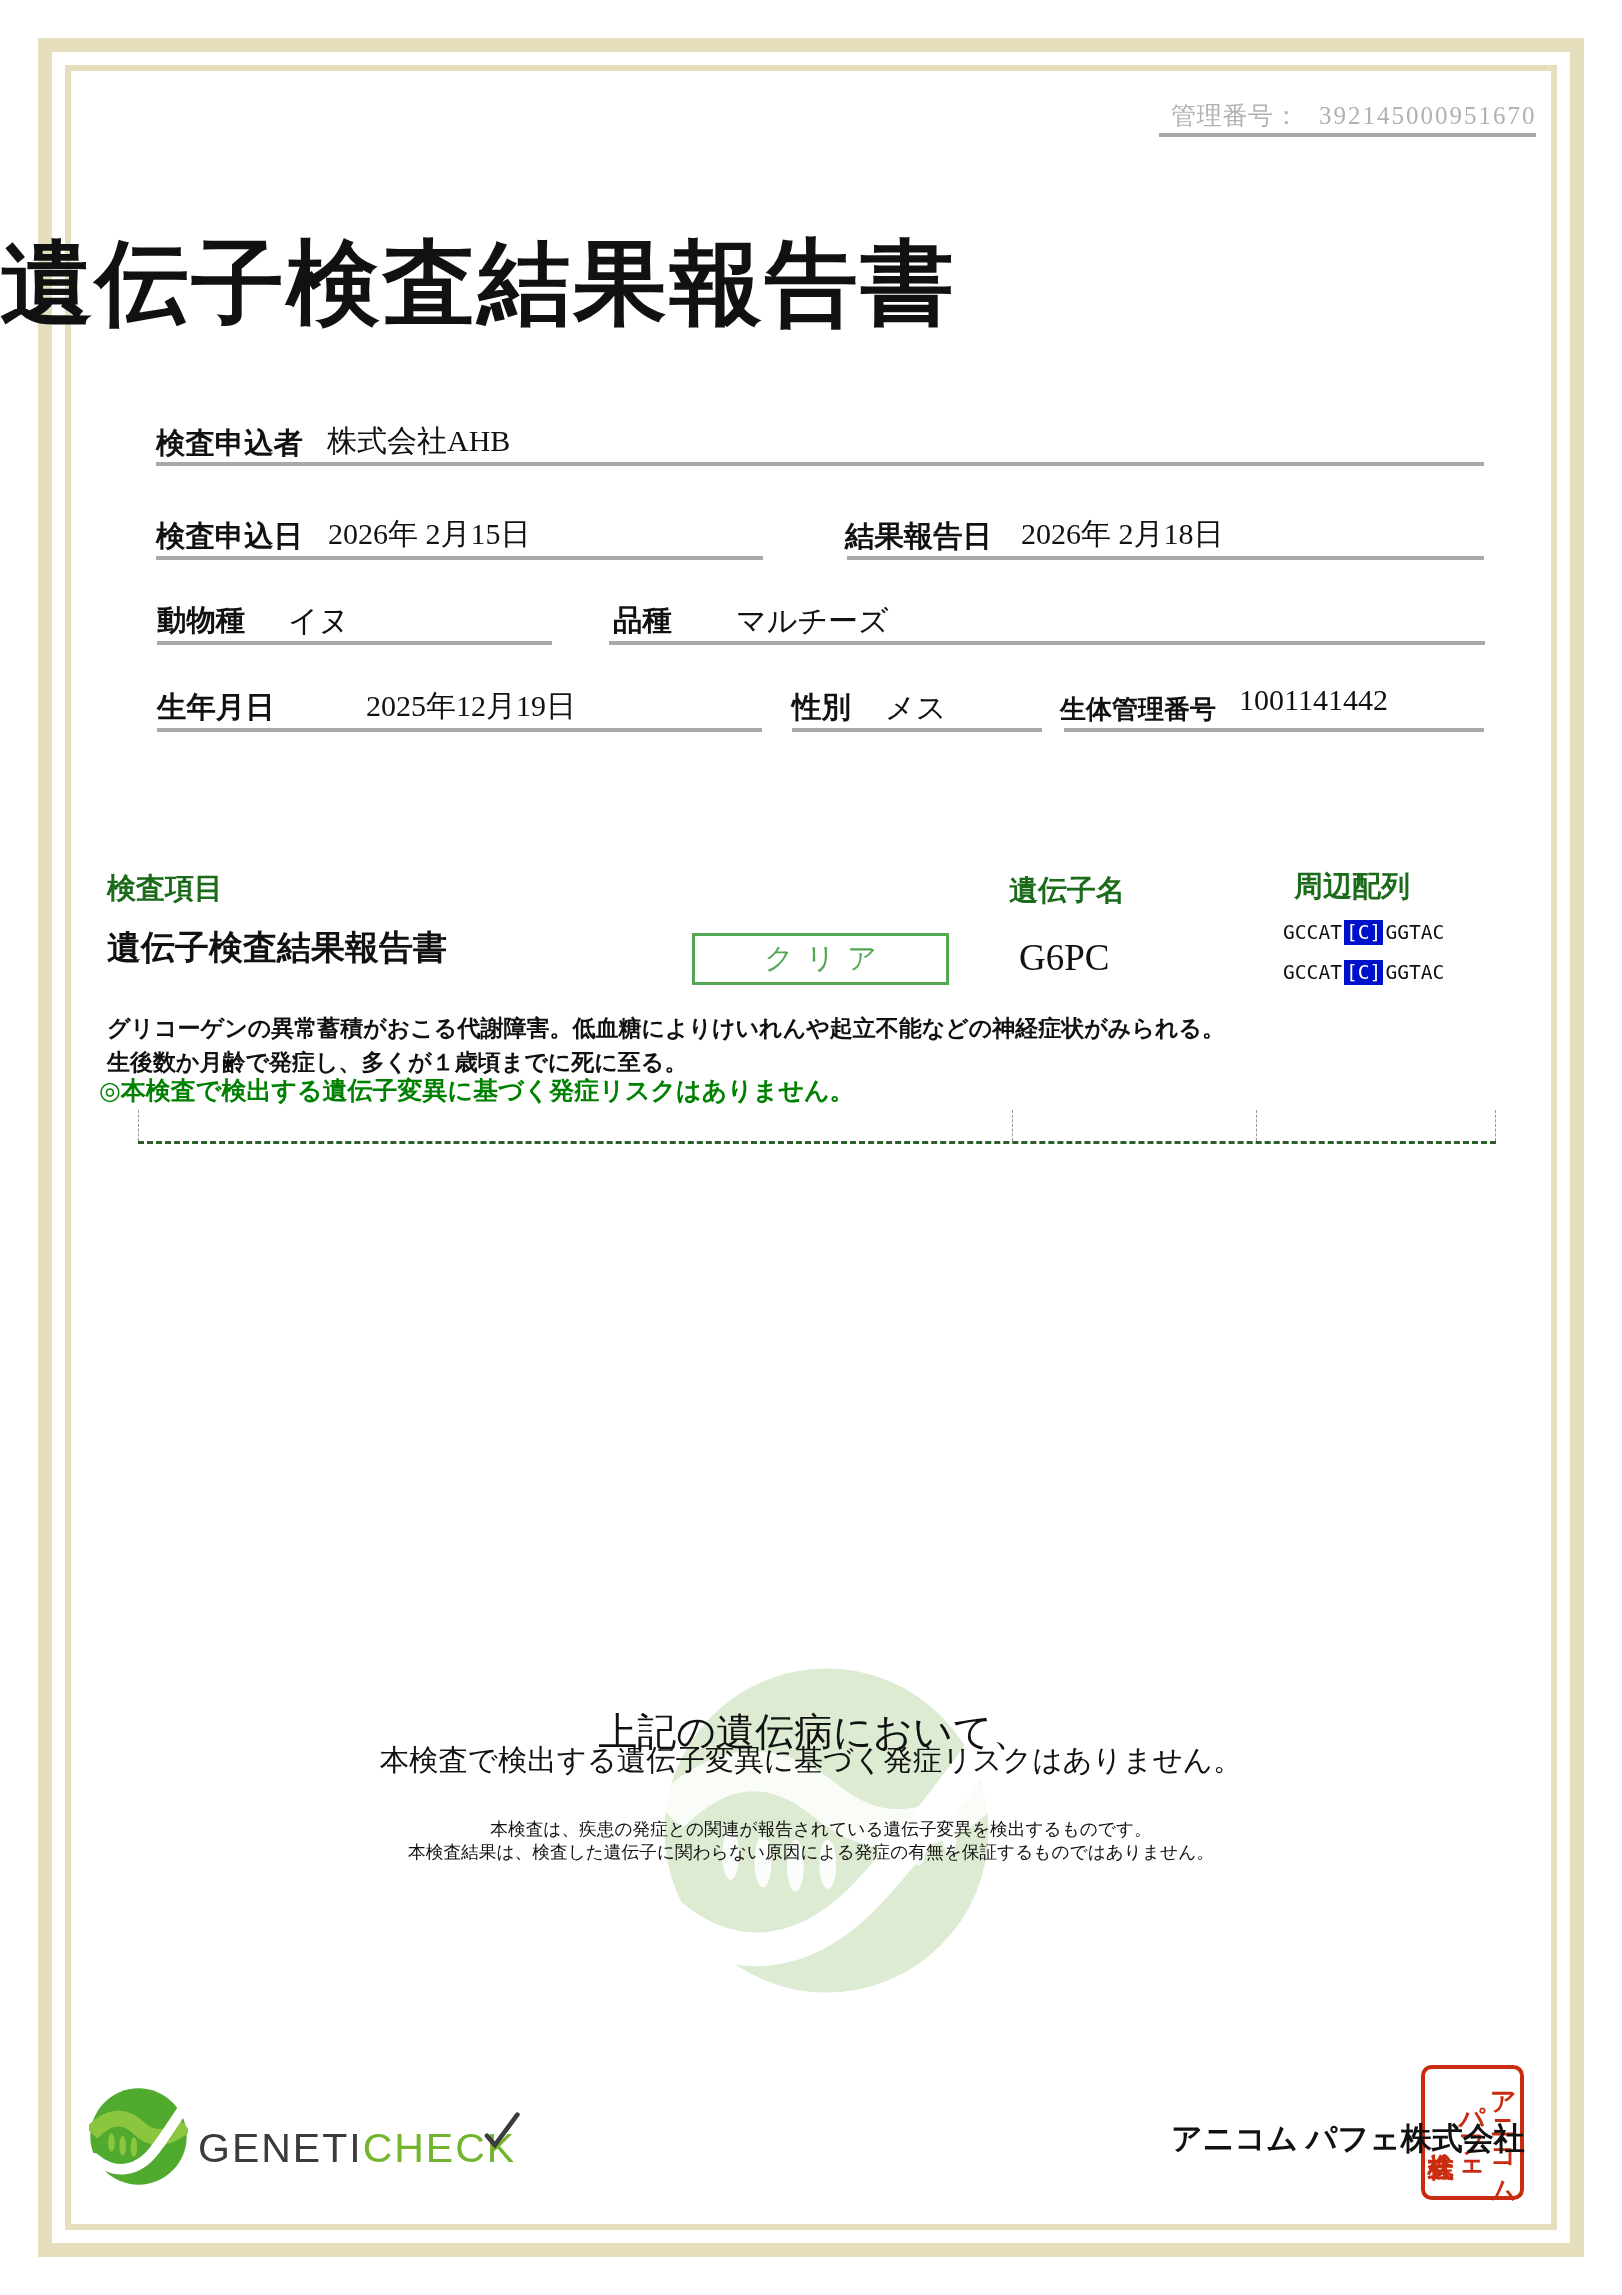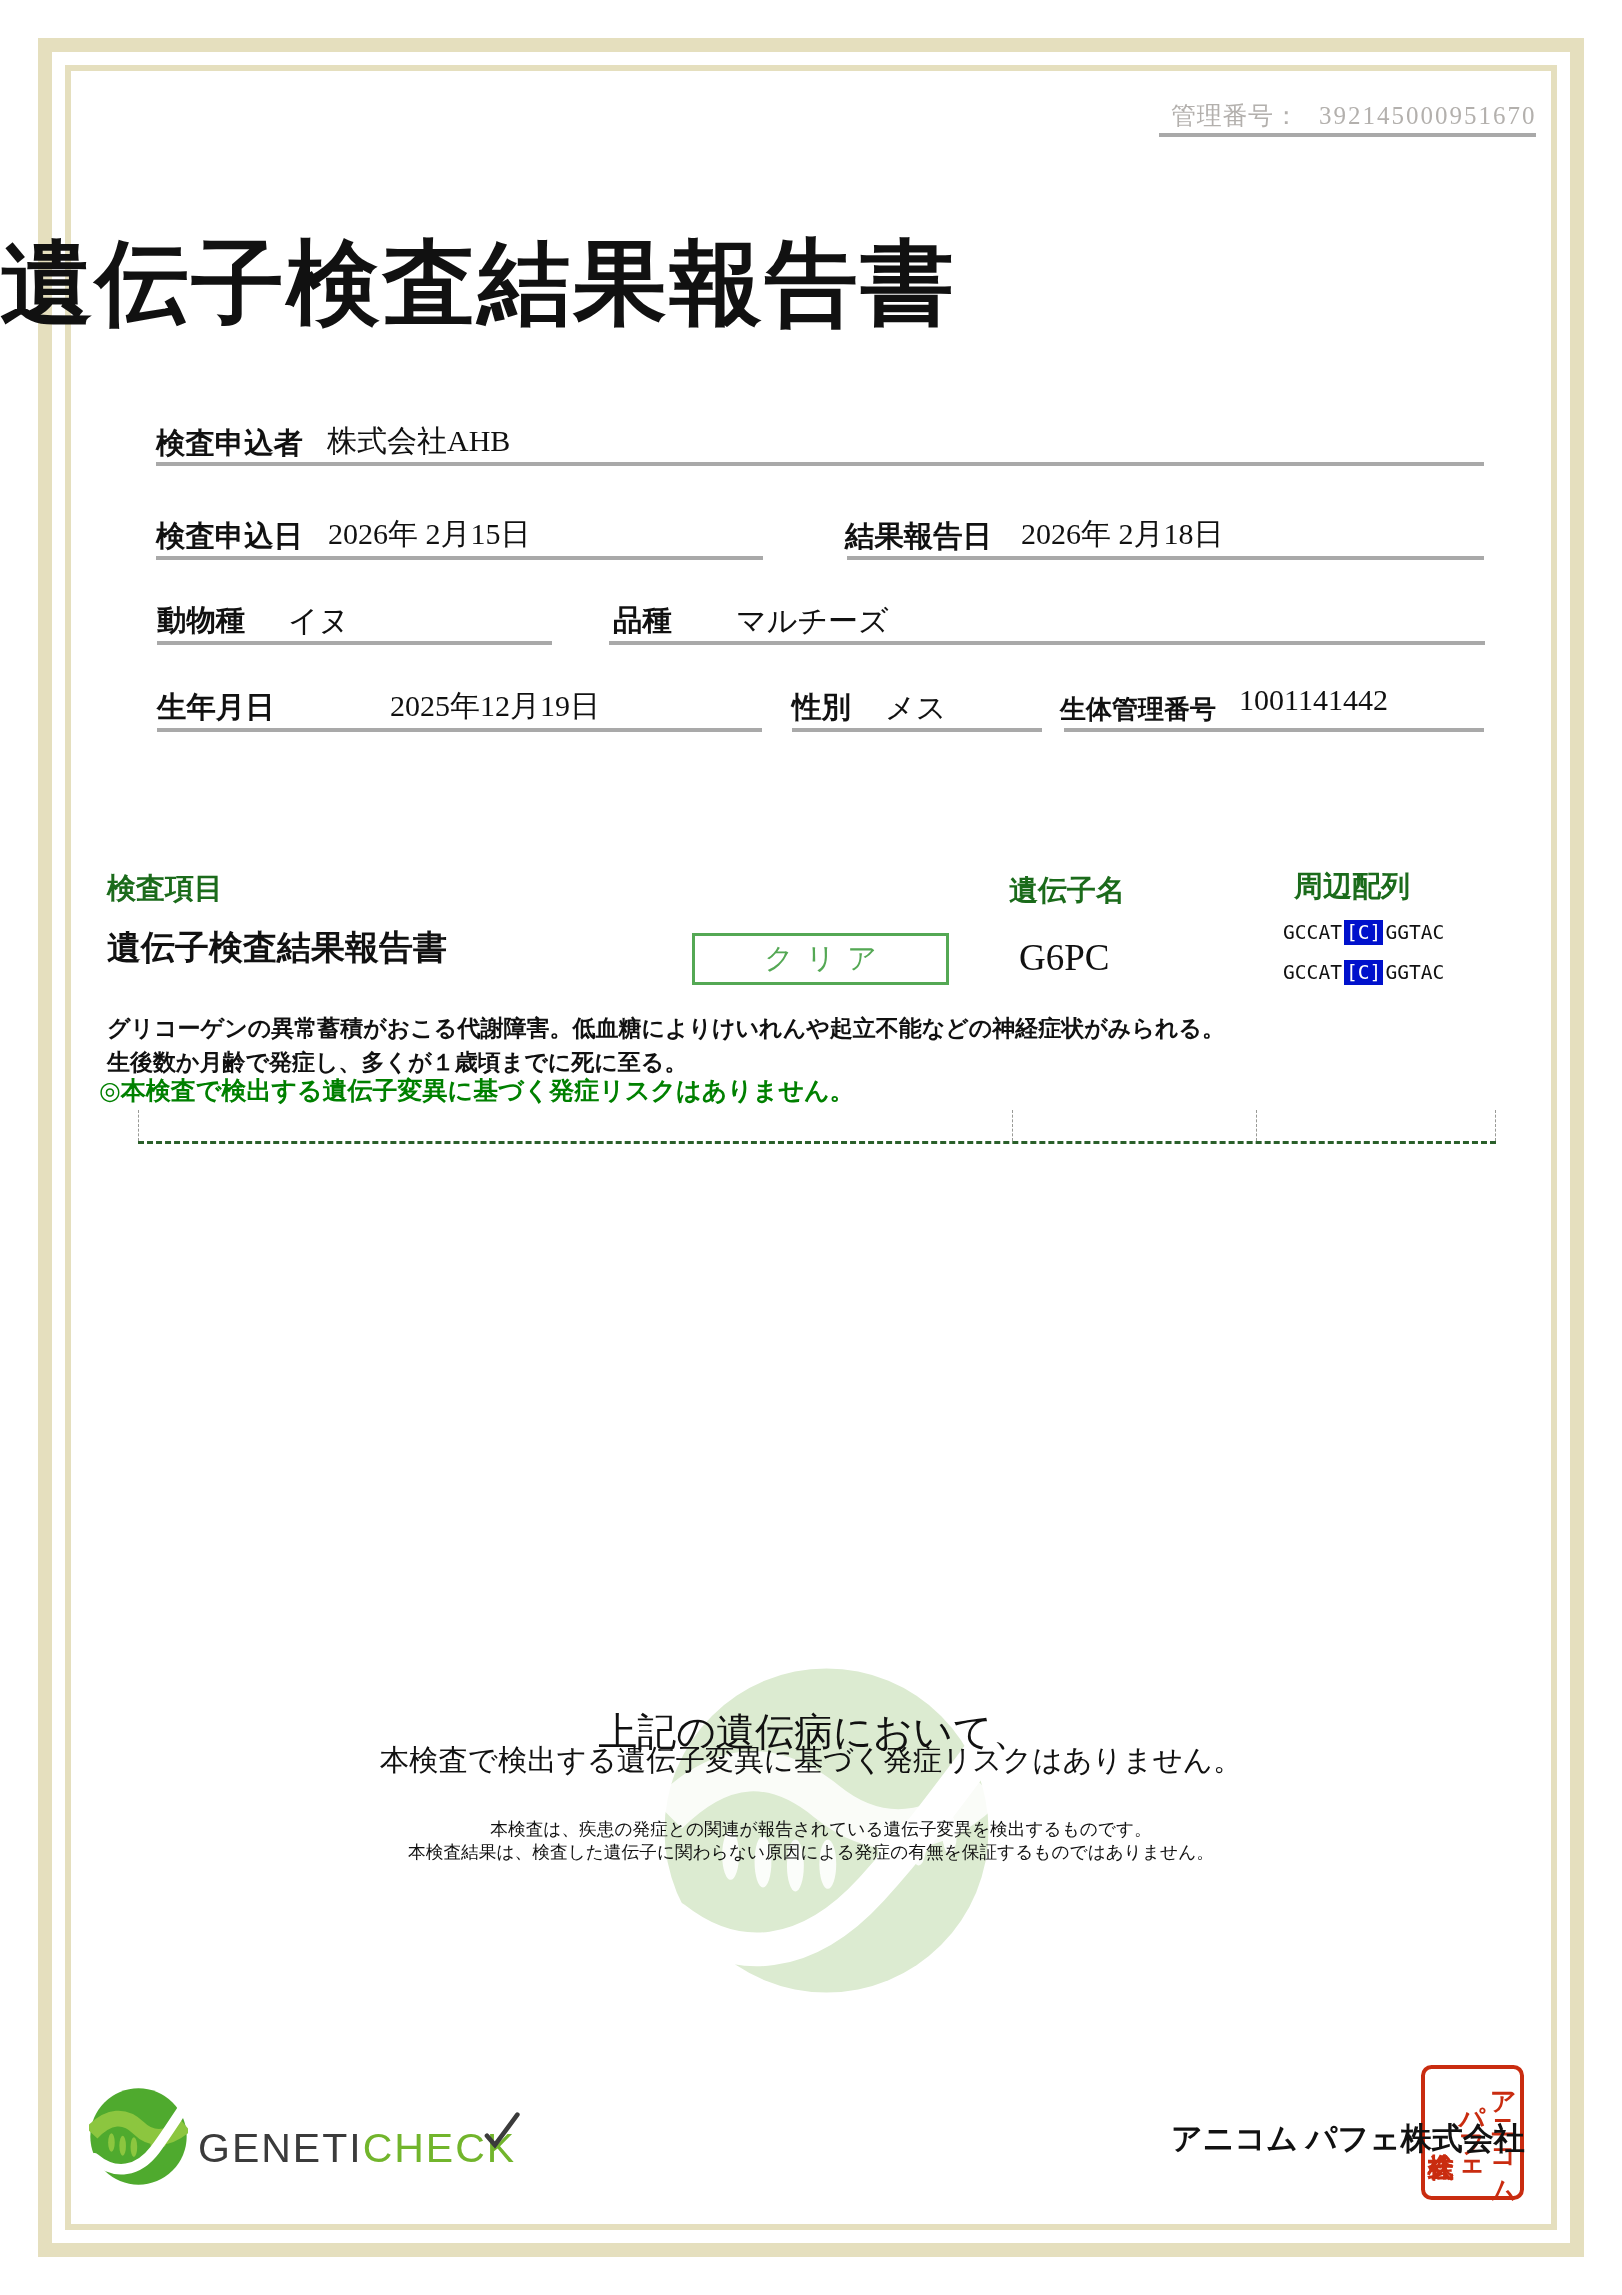--- a/index.html
+++ b/index.html
@@ -39,21 +39,21 @@
   .ul-r2b{left:847px;top:556px;width:637px;}
 
   .f-species-l{left:157px;top:601px;}
   .f-species-v{left:288px;top:601px;}
   .ul-r3a{left:157px;top:641px;width:395px;}
   .f-breed-l{left:613px;top:601px;}
   .f-breed-v{left:736px;top:601px;}
   .ul-r3b{left:609px;top:641px;width:876px;}
 
   .f-birth-l{left:157px;top:688px;}
-  .f-birth-v{left:366px;top:686px;margin-left:24px;}
+  .f-birth-v{left:366px;top:686px;}
   .ul-r4a{left:157px;top:728px;width:605px;}
   .f-sex-l{left:792px;top:688px;}
   .f-sex-v{left:885px;top:688px;}
   .ul-r4b{left:792px;top:728px;width:250px;}
   .f-animalid-l{left:1060px;top:692px;font-size:26px;}
   .f-animalid-v{left:1239px;top:683px;}
   .ul-r4c{left:1064px;top:728px;width:420px;}
 
   
   .sec-h{font-size:29px;font-weight:bold;color:#1b6b1b;white-space:nowrap;}

